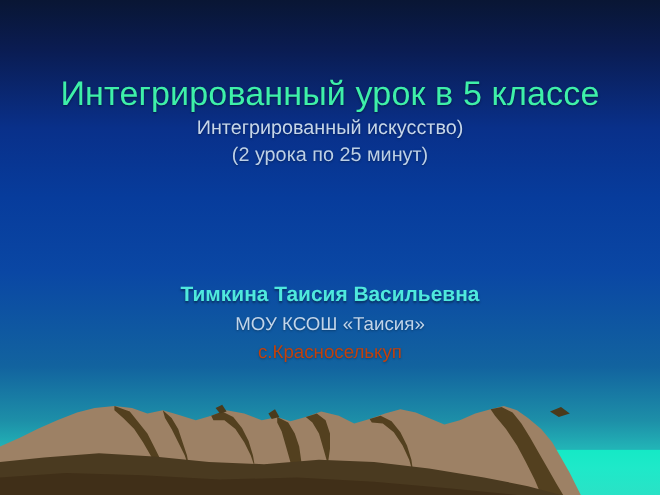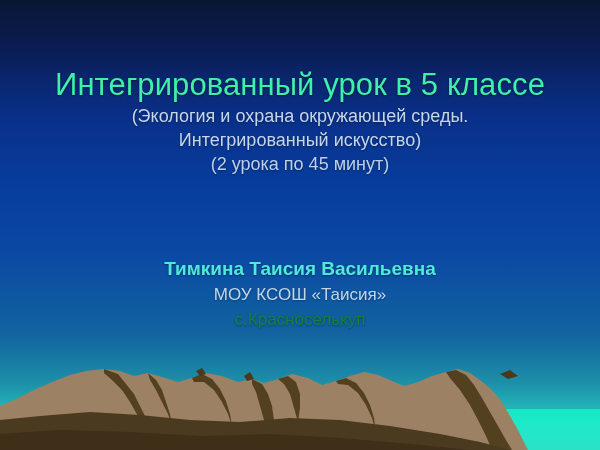--- a/index.html
+++ b/index.html
@@ -59,21 +59,21 @@
     position:absolute;left:0;top:255px;width:600px;text-align:center;
   }
   .author-name{
     font-size:19px;line-height:27px;font-weight:bold;color:#4fe9dd;
     text-shadow:0 1px 2px rgba(0,0,0,.4);
   }
   .author-line{
     font-size:17px;line-height:25px;color:#c2d5ea;
     text-shadow:0 1px 2px rgba(0,0,0,.3);
   }
-  .author-line.l2{color:#15803d;}
+  .author-line.l2{color:#c2410c;}
   .author-line.l3{color:#9dc0de;opacity:.92;}
 </style>
 </head>
 <body>
 
 <div id="slide">
 
   <div class="sky"></div>
   <div class="water-hi"></div>
   <div class="water"></div>
@@ -108,23 +108,22 @@
 
       <path d="M0,60 L40,56 L90,52 L140,55 L190,60 L240,62 L290,58 L340,60
                L390,66 L440,74 L480,82 L510,90 L0,90 Z" fill="#4a3a20"></path>
       <path d="M0,74 L60,70 L130,72 L200,76 L270,74 L340,78 L410,84 L470,90
                L0,90 Z" fill="#402f18"></path>
     </svg>
   </div>
 
   <div class="title-block">
     <div class="title">Интегрированный урок в 5 классе</div>
-    <div class="subtitle">(Экология и охрана окружающей среды.</div>
     <div class="subtitle">Интегрированный искусство)</div>
-    <div class="subtitle dim">(2 урока по 45 минут)</div>
+    <div class="subtitle dim">(2 урока по 25 минут)</div>
   </div>
 
   <div class="author-block">
     <div class="author-name">Тимкина Таисия Васильевна</div>
     <div class="author-line">МОУ КСОШ «Таисия»</div>
     <div class="author-line l2">с.Красноселькуп</div>
   </div>
 
 </div>
 

